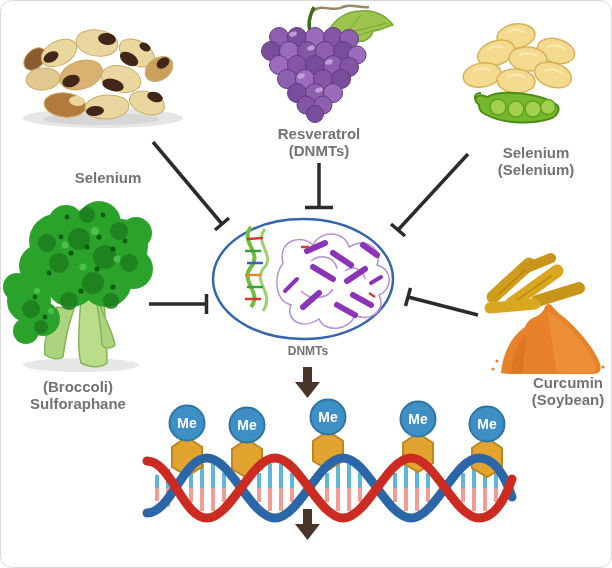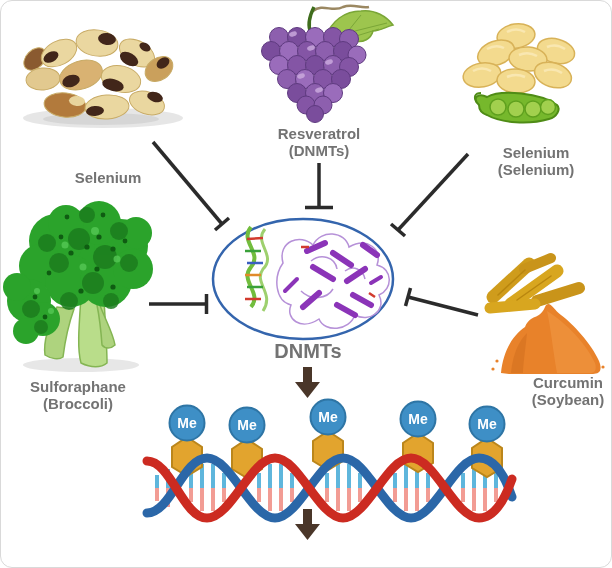--- a/index.html
+++ b/index.html
@@ -8,21 +8,21 @@
     border:1.5px solid #d9d9d9;border-radius:12px;overflow:hidden;
     font-family:"Liberation Sans",sans-serif;box-sizing:border-box;
   }
   .art{position:absolute;left:0;top:0;width:612px;height:568px;}
   .label{
     position:absolute;transform:translate(-50%,-50%);
     text-align:center;font-weight:bold;color:#737373;
     font-size:15px;line-height:17px;white-space:nowrap;
   }
   .label span{display:block;}
-  .label.single{font-size:20px;}
+  .label.single{font-size:12px;}
   .me-text{font-family:"Liberation Sans",sans-serif;font-size:14px;font-weight:bold;
     fill:#ffffff;text-anchor:middle;}
 </style>
 </head>
 <body>
 
 <div class="canvas">
 
 <svg class="art" viewBox="0 0 612 568" xmlns="http://www.w3.org/2000/svg">
 
@@ -324,22 +324,22 @@
   <span>Resveratrol</span>
   <span>(DNMTs)</span>
 </div>
 
 <div class="label" style="left:535px;top:160px">
   <span>Selenium</span>
   <span>(Selenium)</span>
 </div>
 
 <div class="label" style="left:77px;top:394px">
+  <span>(Broccoli)</span>
   <span>Sulforaphane</span>
-  <span>(Broccoli)</span>
 </div>
 
 <div class="label" style="left:567px;top:390px">
   <span>Curcumin</span>
   <span>(Soybean)</span>
 </div>
 
 <div class="label single" style="left:307px;top:350px">
   <span>DNMTs</span>
 </div>

